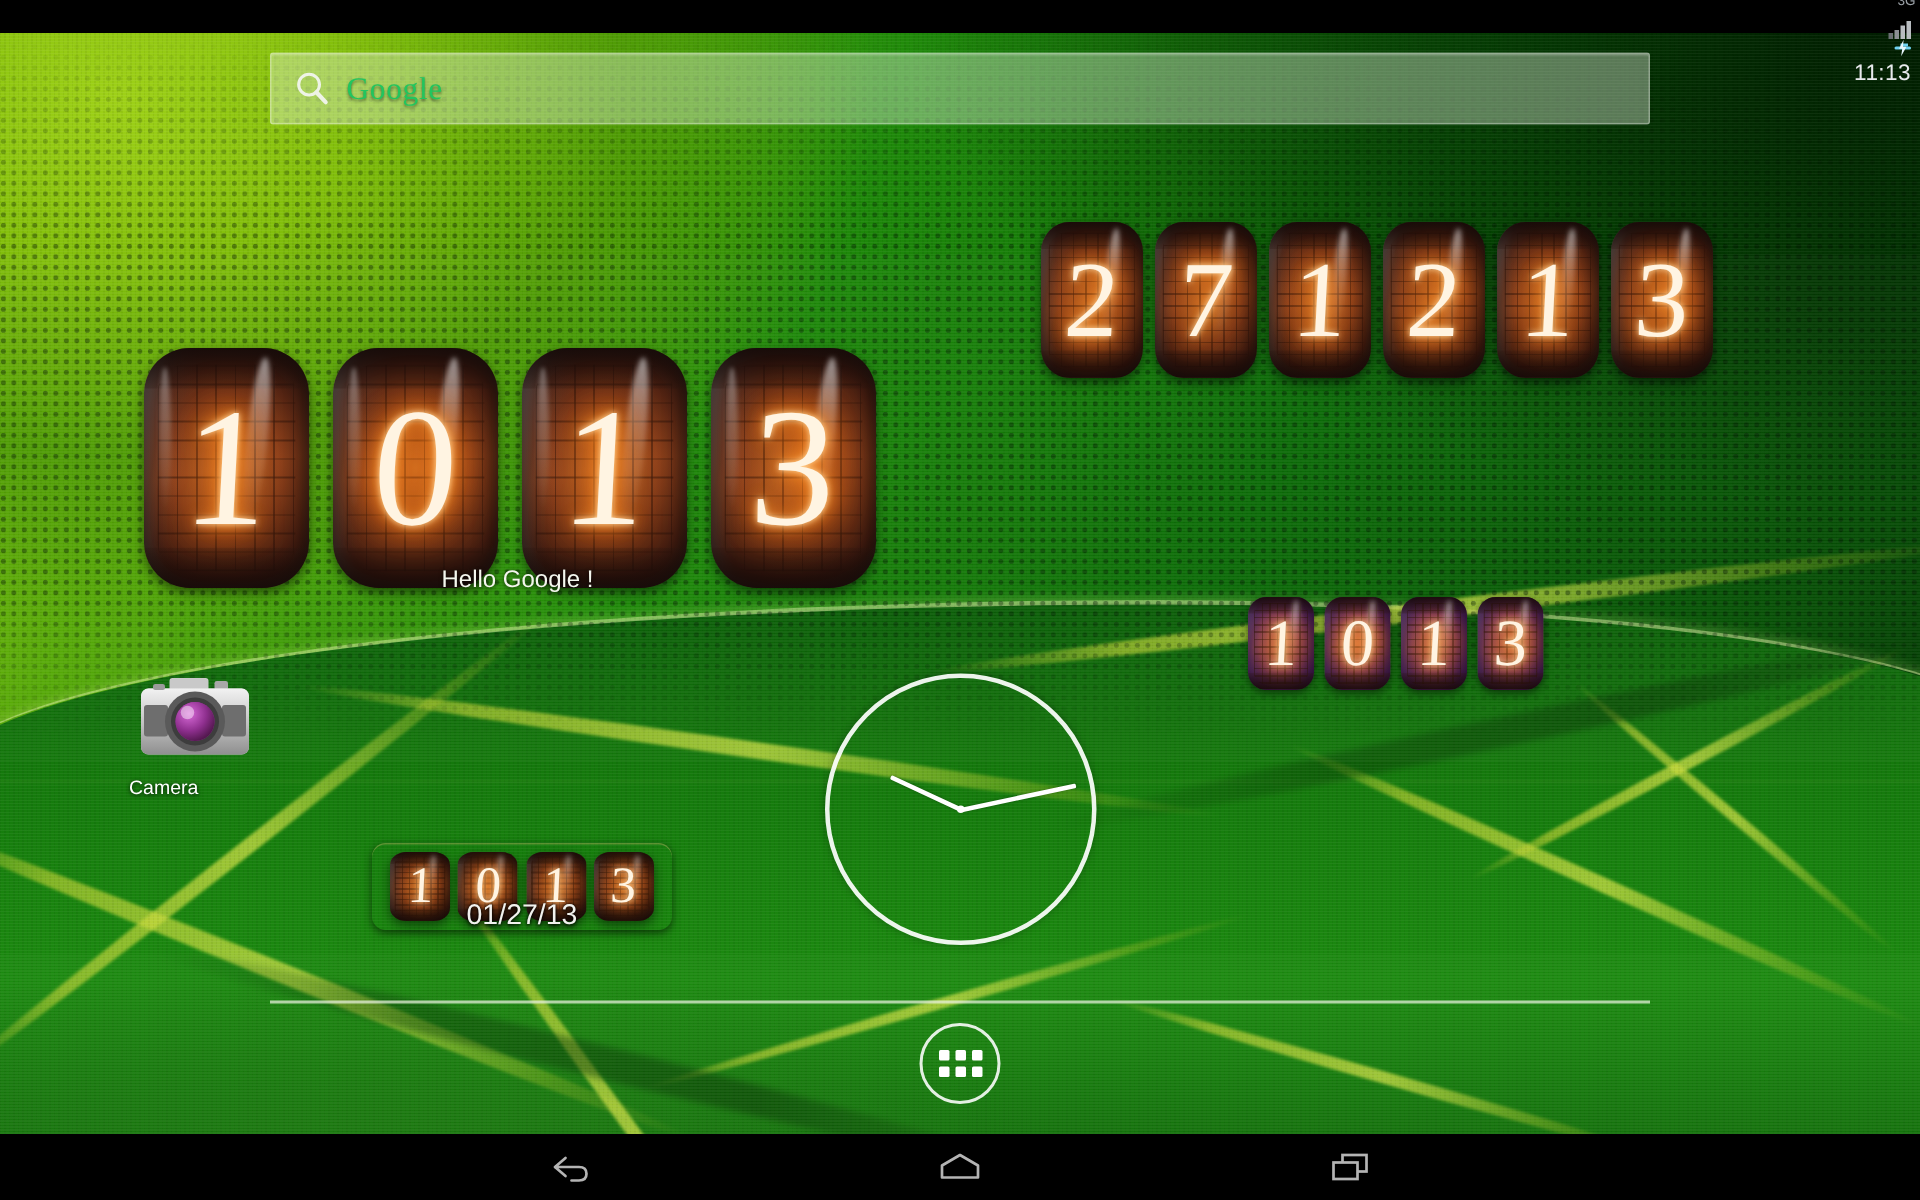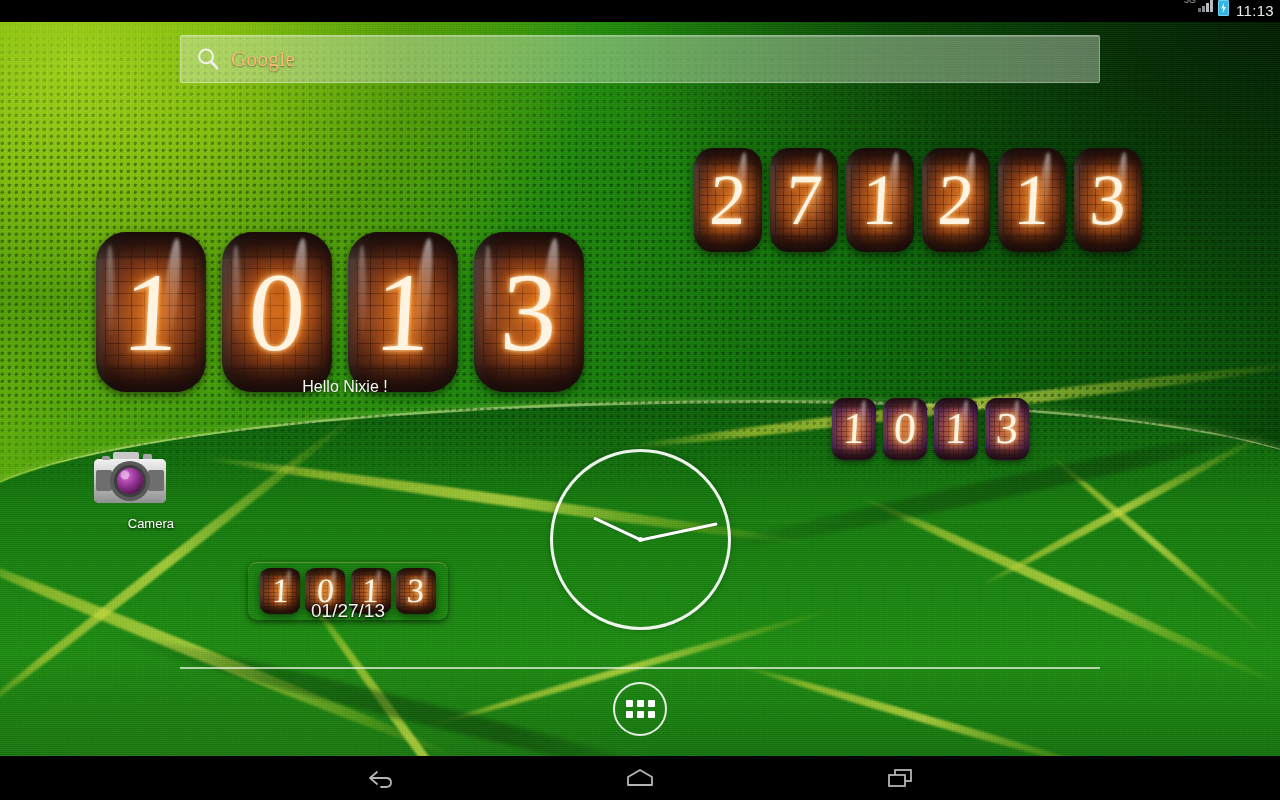--- a/index.html
+++ b/index.html
@@ -27,22 +27,23 @@
     left: 0; top: 0;
     width: 1280px; height: 22px;
     background: #000;
     z-index: 60;
   }
   #status-right {
     position: absolute;
     right: 6px; top: 0;
     height: 20px;
     display: flex;
-    align-items: flex-start;
+    align-items: flex-end;
     gap: 5px;
+    flex-direction: column;
   }
   .net-label {
     font-size: 9px;
     color: #9aa0a6;
     line-height: 1;
     position: relative;
     top: -4px;
     margin-right: -3px;
   }
   .sig-bars {
@@ -176,21 +177,21 @@
     align-items: center;
     padding-left: 14px;
     z-index: 30;
     box-shadow: inset 0 1px 0 rgba(255,255,255,0.22);
   }
   #search-icon { width: 26px; height: 26px; flex: 0 0 26px; }
   #search-text {
     margin-left: 10px;
     font-family: "Liberation Serif", serif;
     font-size: 21px;
-    color: #fdba74;
+    color: #22c55e;
     text-shadow: 0 1px 2px rgba(0,0,0,0.45);
     letter-spacing: 0.4px;
   }
 
   
   .nixie-row { position: absolute; display: flex; z-index: 25; }
 
   .tube {
     position: relative;
     border-radius: 28% / 19%;
@@ -311,21 +312,21 @@
     z-index: 26;
     pointer-events: none;
   }
 
   
   #camera-icon-wrap {
     position: absolute;
     left: 86px; top: 448px;
     width: 88px;
     z-index: 28;
-    text-align: right;
+    text-align: left;
   }
   #camera-label {
     margin-top: 2px;
     font-size: 13px;
     color: #ffffff;
     text-shadow: 0 1px 3px rgba(0,0,0,0.9);
   }
 
   
   #analog-clock {
@@ -470,21 +471,21 @@
     </div>
     <div class="tube" style="width:110px;height:160px;">
       <div class="mesh"></div>
       <div class="cap-t"></div>
       <div class="cap-b"></div>
       <div class="glint"></div>
       <div class="glint2"></div>
       <span class="digit" style="font-size:112px;">3</span>
     </div>
   </div>
-  <div id="nixie-greeting">Hello Nixie !</div>
+  <div id="nixie-greeting">Hello Google !</div>
 
   <div class="nixie-row" id="nixie-date-top" style="left:694px; top:148px; gap:8px;">
     <div class="tube" style="width:68px;height:104px;">
       <div class="mesh"></div>
       <div class="cap-t"></div>
       <div class="cap-b"></div>
       <div class="glint"></div>
       <span class="digit" style="font-size:72px;">2</span>
     </div>
     <div class="tube" style="width:68px;height:104px;">

